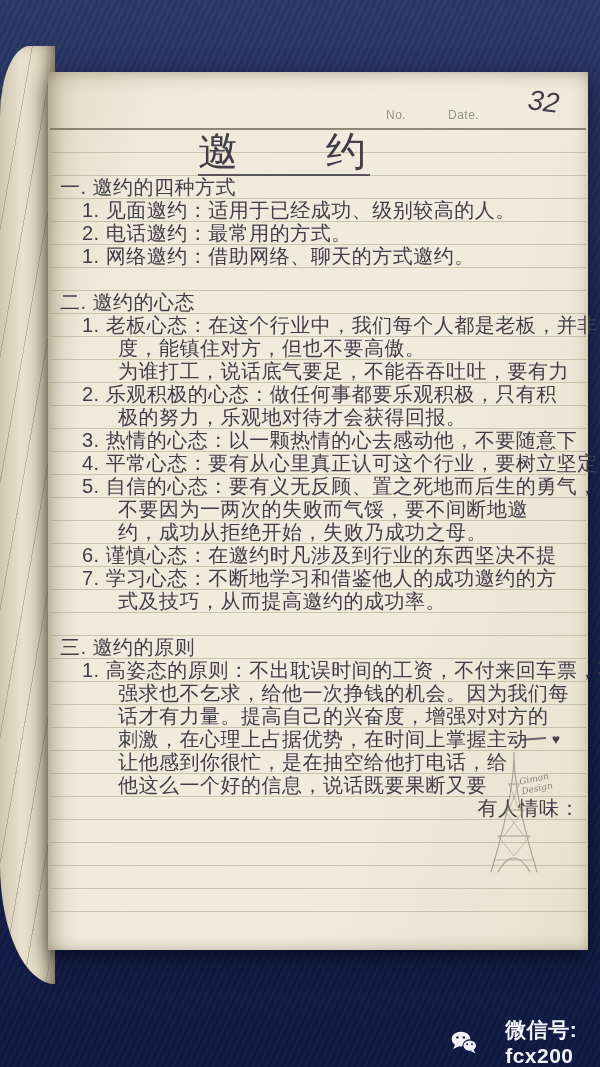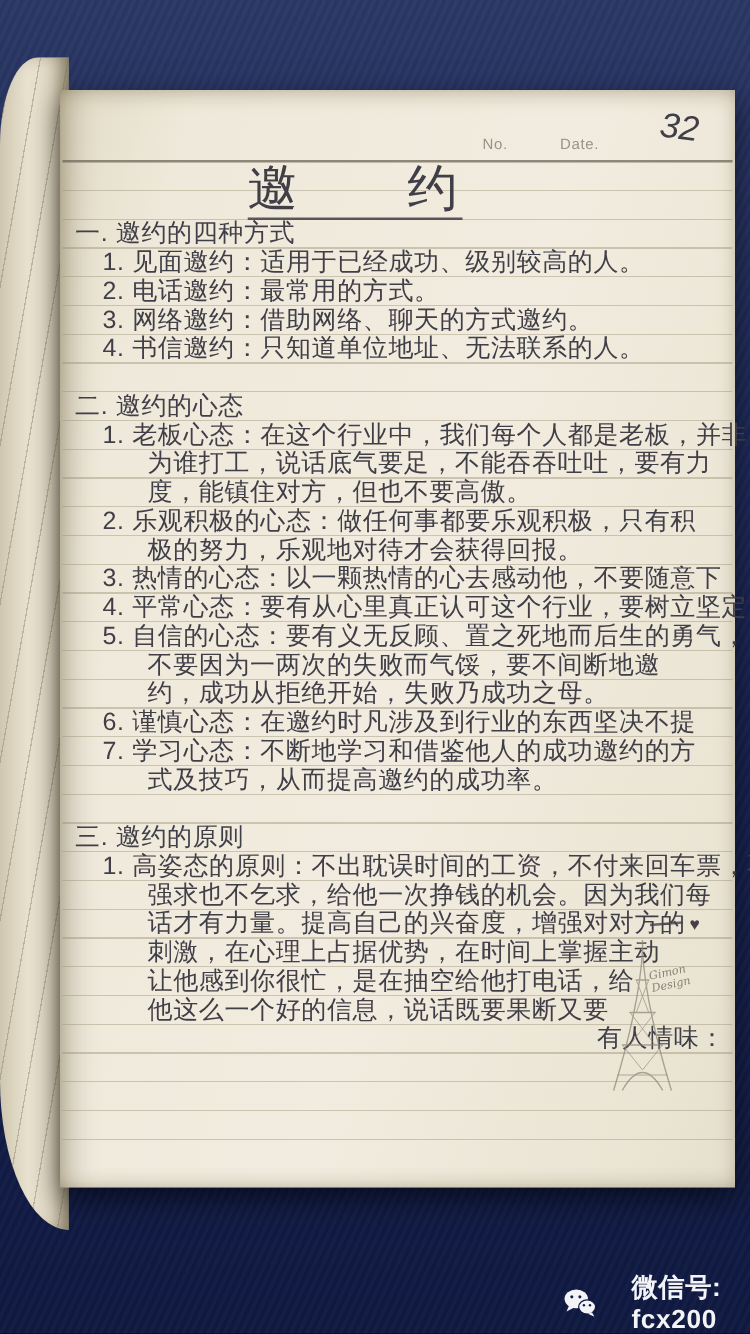--- a/index.html
+++ b/index.html
@@ -114,27 +114,26 @@
     </div>
 
     <div class="title-row">
       <span class="title-clip"><span class="page-title">邀约</span></span>
     </div>
 
     <div class="body-lines">
         <div class="hand-line ind0">一. 邀约的四种方式</div>
         <div class="hand-line ind1">1. 见面邀约：适用于已经成功、级别较高的人。</div>
         <div class="hand-line ind1">2. 电话邀约：最常用的方式。</div>
-        <div class="hand-line ind1">3. 网络邀约：借助网络、聊天的方式邀约。</div>
-        <div class="hand-line ind1">4. 书信邀约：只知道单位地址、无法联系的人。</div>
+        <div class="hand-line ind1">1. 网络邀约：借助网络、聊天的方式邀约。</div>
         <div class="hand-line ind0 blank"></div>
         <div class="hand-line ind0">二. 邀约的心态</div>
         <div class="hand-line ind1">1. 老板心态：在这个行业中，我们每个人都是老板，并非</div>
+        <div class="hand-line ind2">度，能镇住对方，但也不要高傲。</div>
         <div class="hand-line ind2">为谁打工，说话底气要足，不能吞吞吐吐，要有力</div>
-        <div class="hand-line ind2">度，能镇住对方，但也不要高傲。</div>
         <div class="hand-line ind1">2. 乐观积极的心态：做任何事都要乐观积极，只有积</div>
         <div class="hand-line ind2">极的努力，乐观地对待才会获得回报。</div>
         <div class="hand-line ind1">3. 热情的心态：以一颗热情的心去感动他，不要随意下</div>
         <div class="hand-line ind1">4. 平常心态：要有从心里真正认可这个行业，要树立坚定</div>
         <div class="hand-line ind1">5. 自信的心态：要有义无反顾、置之死地而后生的勇气，</div>
         <div class="hand-line ind2">不要因为一两次的失败而气馁，要不间断地邀</div>
         <div class="hand-line ind2">约，成功从拒绝开始，失败乃成功之母。</div>
         <div class="hand-line ind1">6. 谨慎心态：在邀约时凡涉及到行业的东西坚决不提</div>
         <div class="hand-line ind1">7. 学习心态：不断地学习和借鉴他人的成功邀约的方</div>
         <div class="hand-line ind2">式及技巧，从而提高邀约的成功率。</div>

